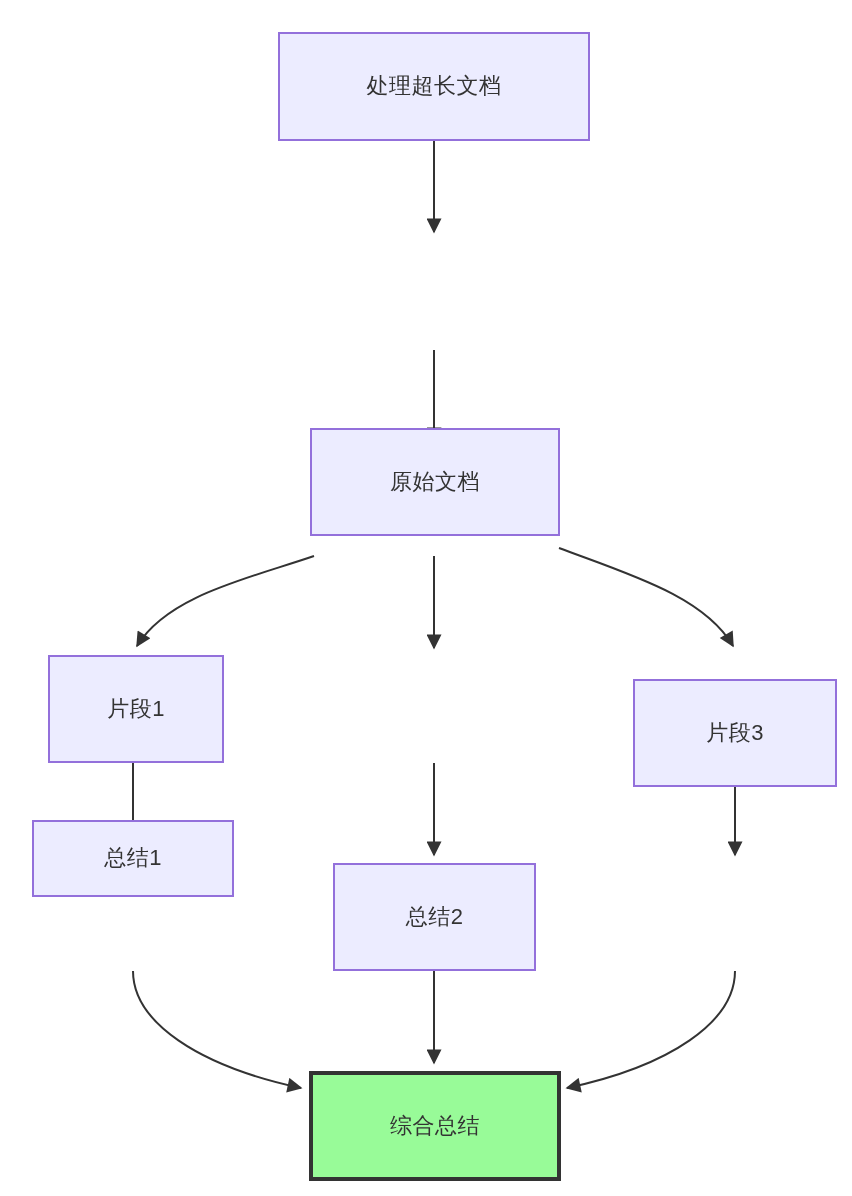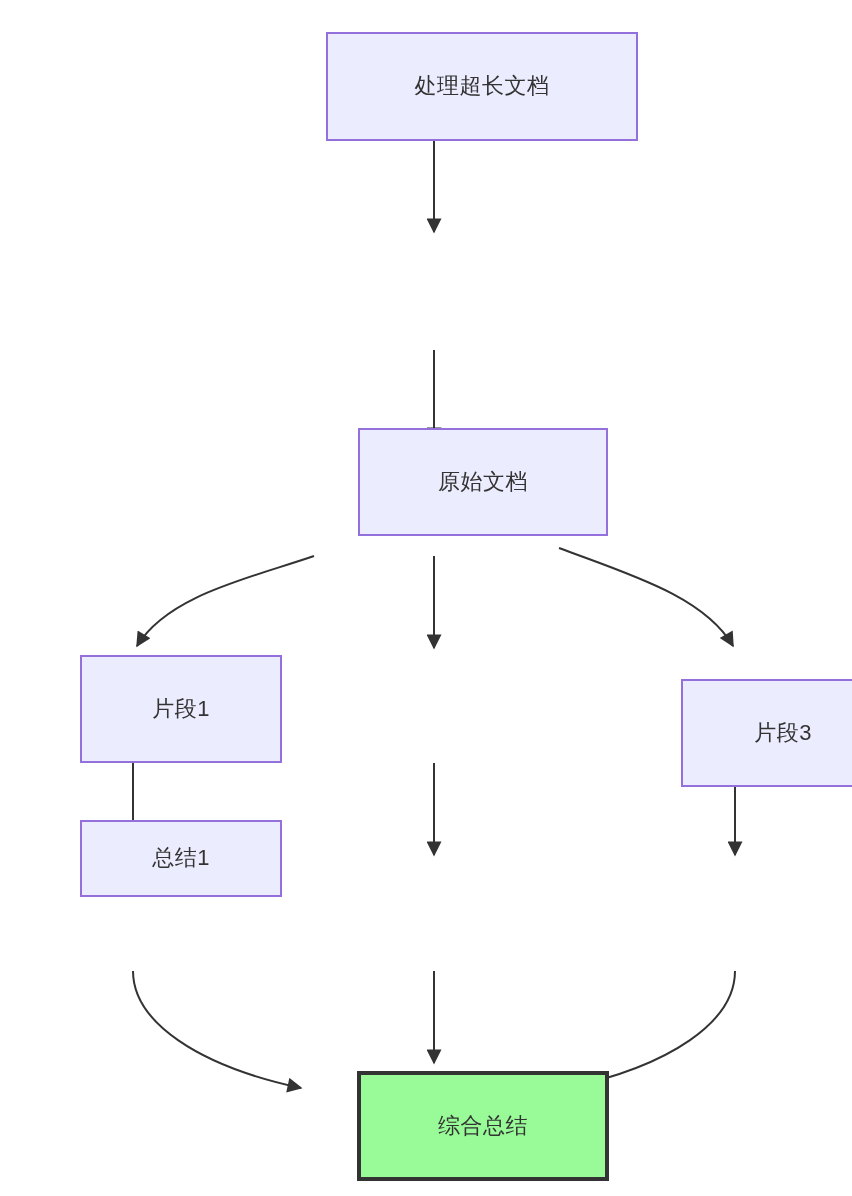--- a/index.html
+++ b/index.html
@@ -39,21 +39,20 @@
     position: absolute;
     box-sizing: border-box;
     display: flex;
     align-items: center;
     justify-content: center;
     text-align: center;
     color: var(--text);
     font-size: 22px;
     line-height: 1.2;
     letter-spacing: 0.5px;
-    margin-left: 48px;
   }
   .node--default {
     background: var(--default-fill);
     border: 2px solid var(--default-border);
   }
   .node--strategy {
     background: var(--strategy-fill);
     border: 4px solid var(--strategy-border);
   }
   .node--result {
@@ -91,32 +90,35 @@
 
   <div class="node node--default" style="left:278px; top:32px; width:312px; height:109px">
     <span class="node-label">处理超长文档</span>
   </div>
 
 
   <div class="node node--default" style="left:310px; top:428px; width:250px; height:108px">
     <span class="node-label">原始文档</span>
   </div>
 
-  <div class="node node--default" style="left:32px; top:655px; width:202px; height:108px">
+  <div class="node node--default" style="left:48px; top:655px; width:176px; height:108px">
     <span class="node-label">片段1</span>
   </div>
 
 
   <div class="node node--default" style="left:633px; top:679px; width:204px; height:108px">
     <span class="node-label">片段3</span>
   </div>
 
   <div class="node node--default" style="left:32px; top:820px; width:202px; height:77px">
     <span class="node-label">总结1</span>
   </div>
 
+  <div class="node node--default" style="left:333px; top:863px; width:203px; height:108px">
+    <span class="node-label">总结2</span>
+  </div>
 
 
   <div class="node node--result" style="left:309px; top:1071px; width:252px; height:110px">
     <span class="node-label">综合总结</span>
   </div>
 
 </div>
 
 </body></html>

